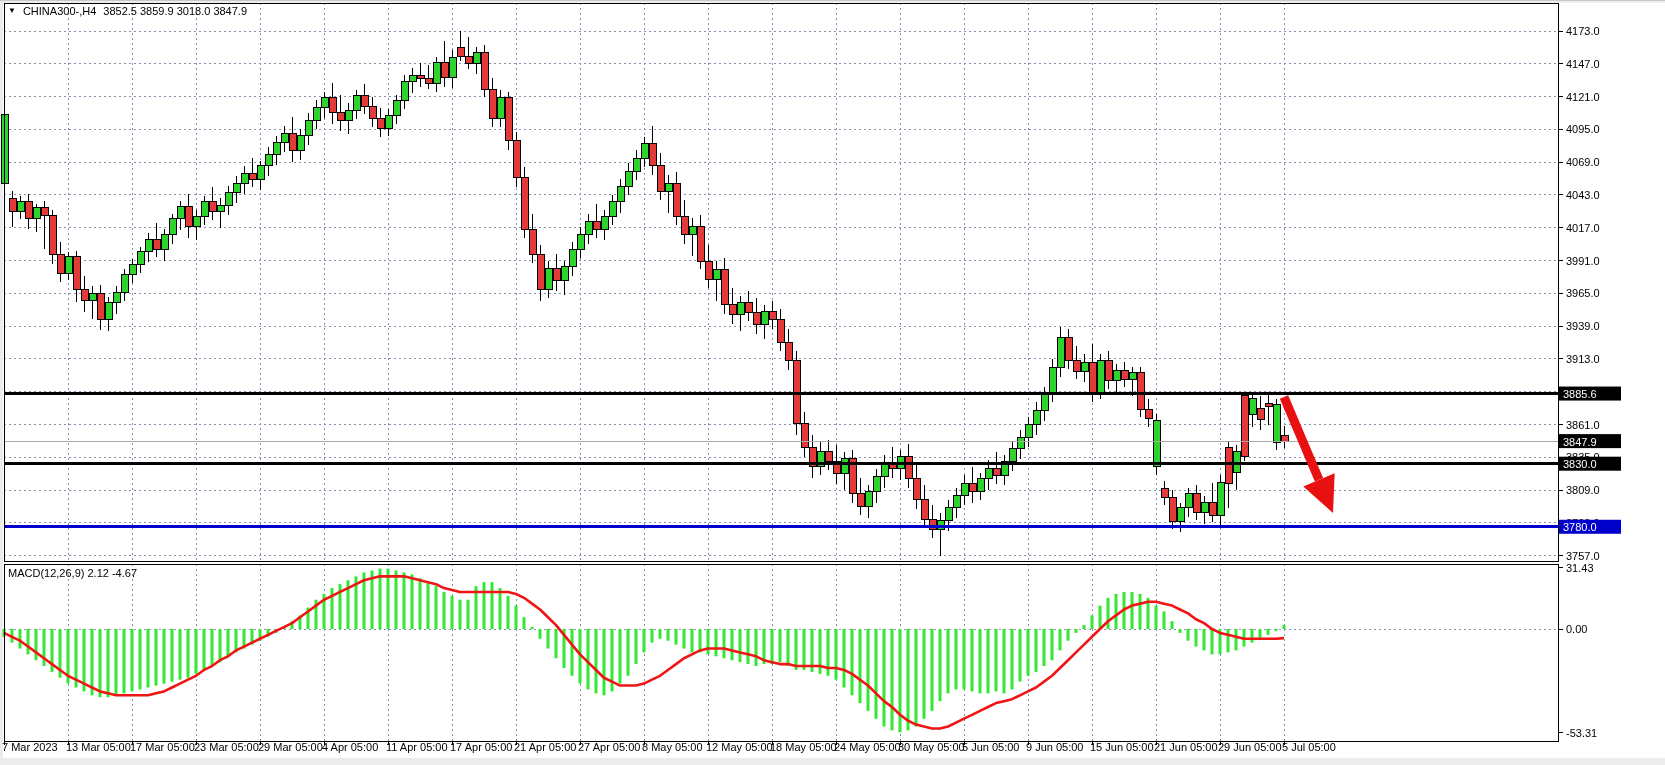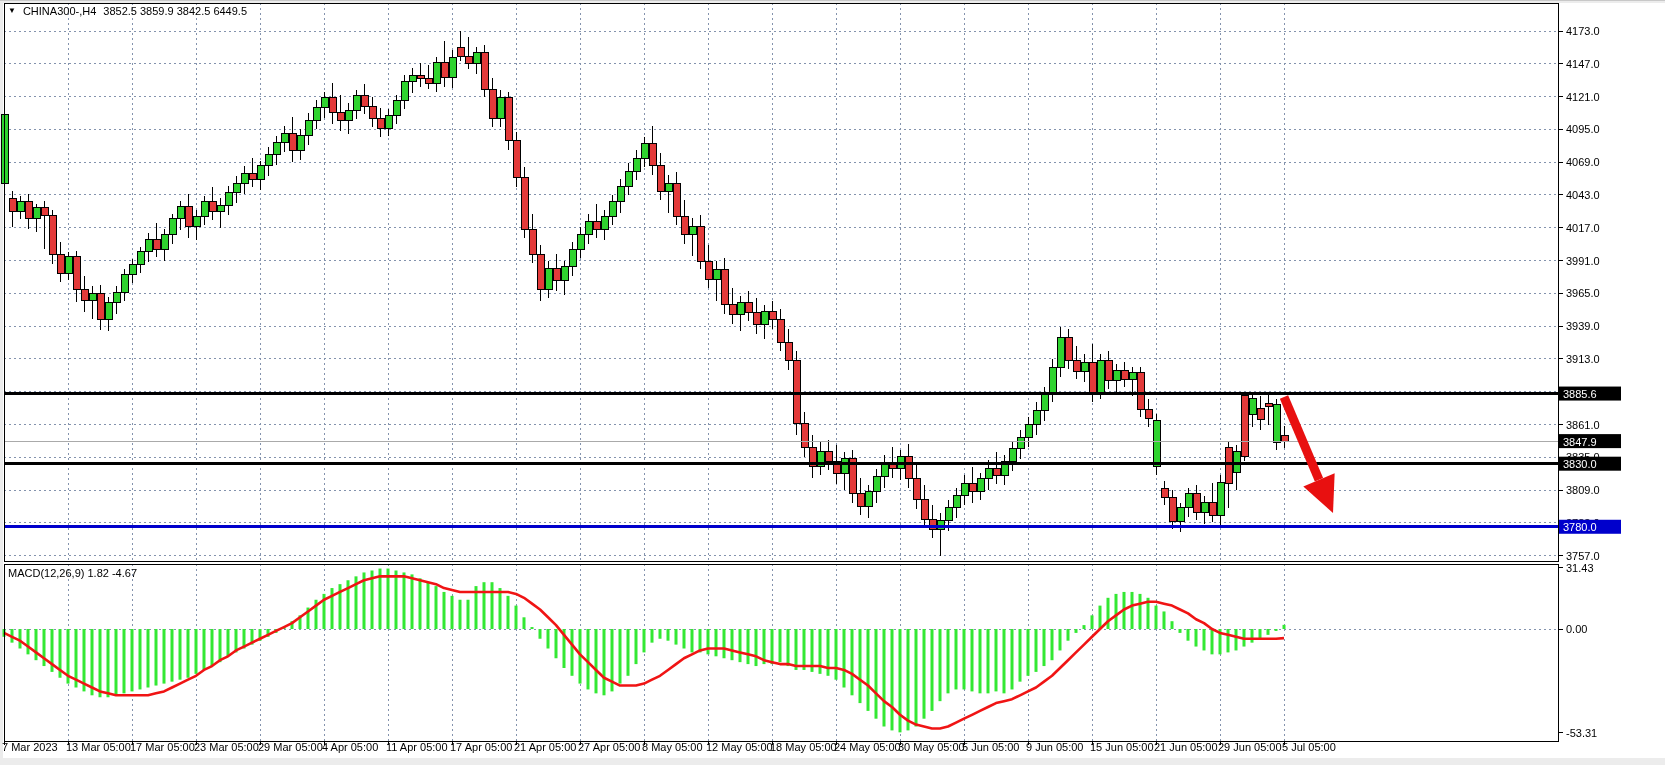--- a/index.html
+++ b/index.html
@@ -685,20 +685,20 @@
         <line x1="1220" y1="740" x2="1220" y2="744" stroke="#000" shape-rendering="crispEdges"></line>
         <text x="1218" y="750" font-size="11" fill="#000000">29 Jun 05:00</text>
         <line x1="1284" y1="740" x2="1284" y2="744" stroke="#000" shape-rendering="crispEdges"></line>
         <text x="1282" y="750" font-size="11" fill="#000000">5 Jul 05:00</text>
       </g>
     </svg>
 
   <div class="overlay" id="title-overlay">
     <span class="tri">▼</span>
     <span>CHINA300-,H4</span>
-    <span>3852.5 3859.9 3842.5 6449.5</span>
+    <span>3852.5 3859.9 3018.0 3847.9</span>
   </div>
 
   <div class="overlay" id="macd-overlay">
-    <span>MACD(12,26,9) 1.82 -4.67</span>
+    <span>MACD(12,26,9) 2.12 -4.67</span>
   </div>
 
 </div>
 
 </body></html>

